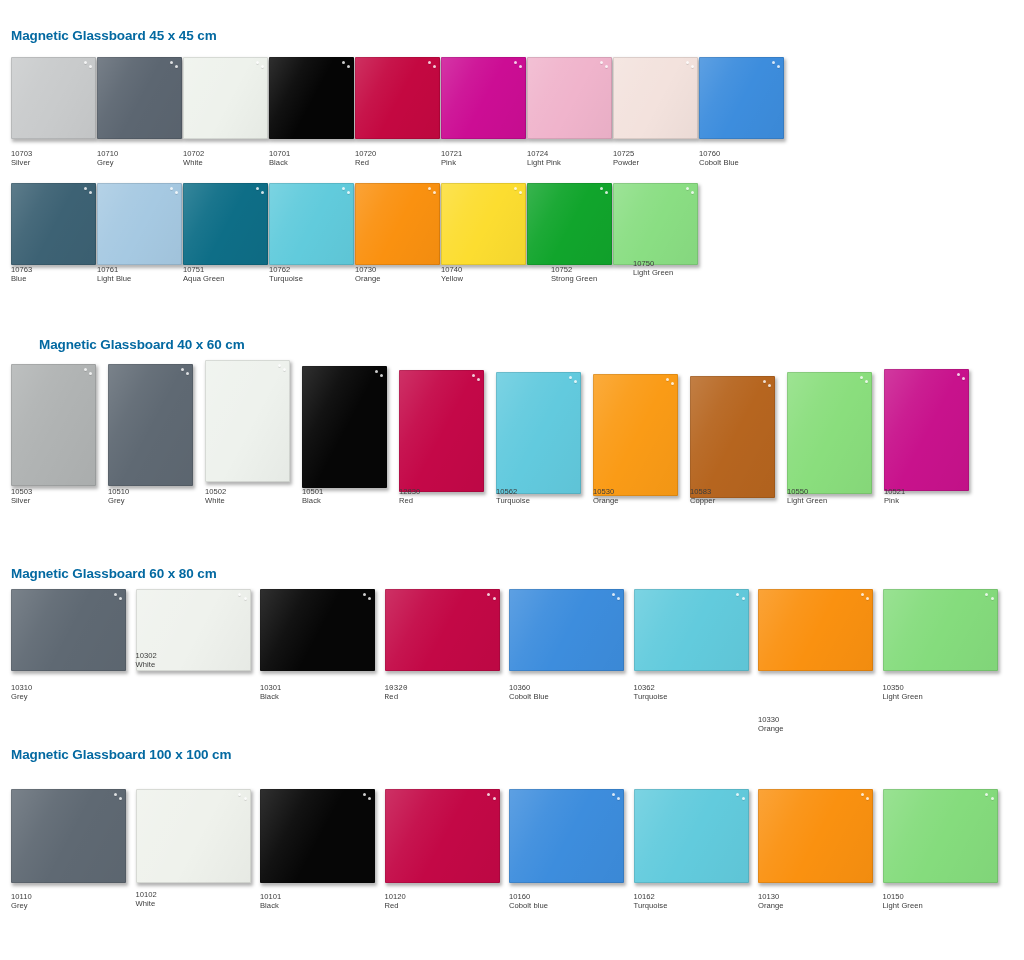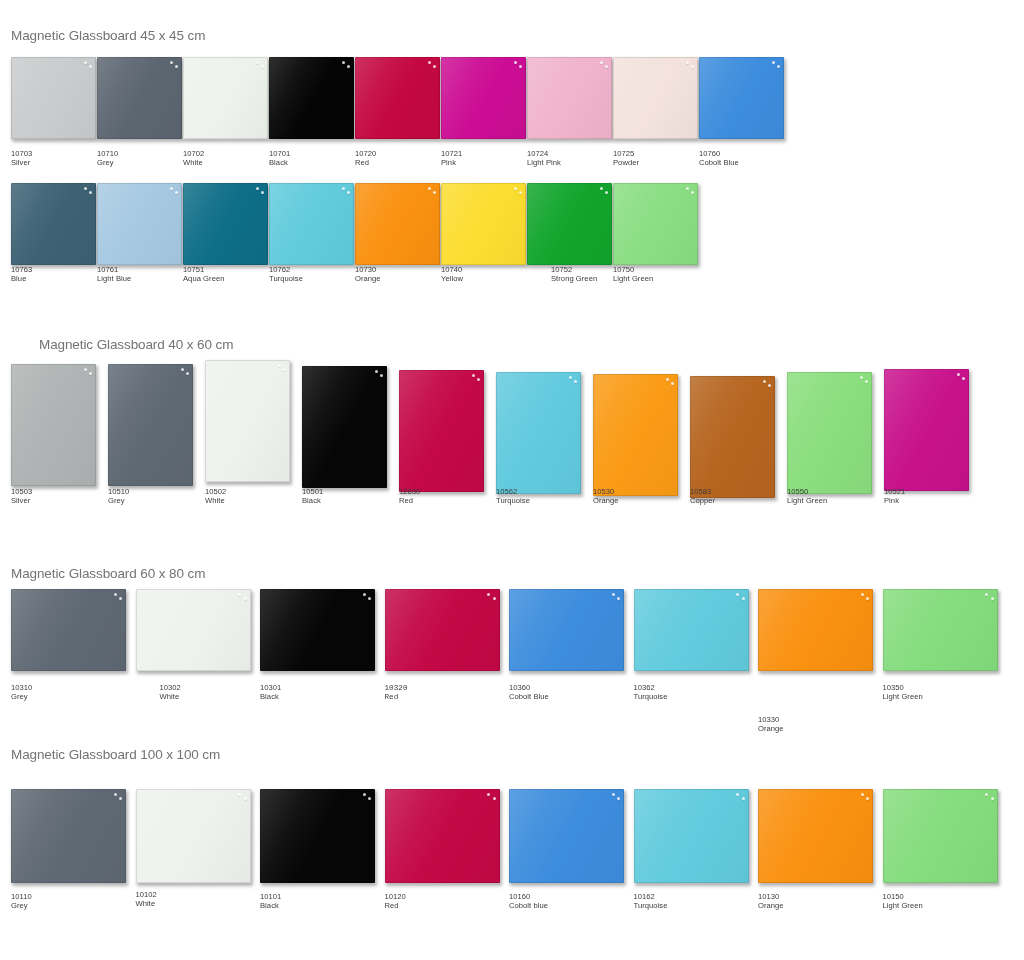--- a/index.html
+++ b/index.html
@@ -15,23 +15,23 @@
     width: 1024px; height: 960px;
     background: #ffffff;
   }
 
   .section { position: absolute; left: 0; width: 1024px; }
 
   .section-title {
     position: absolute;
     left: 11px;
     font-size: 13.5px;
-    font-weight: 400;
+    font-weight: 700;
     letter-spacing: -0.1px;
-    color: #737373;
+    color: #0369a1;
     white-space: nowrap;
     font-stretch: condensed;
   }
 
   .row { position: absolute; left: 0; width: 1024px; }
 
   .swatch-cell {
     position: absolute;
     top: 0;
   }
@@ -325,21 +325,21 @@
         </div>
         <div class="swatch-cell" style="left: 613px; top: 0px;">
           <div class="board" style="top: 183px; width: 85px; height: 82px; background: rgb(138, 222, 131);">
             <div class="sheen"></div>
             <div class="edge"></div>
             <div class="magnets">
               <i class="m1"></i>
               <i class="m2"></i>
             </div>
           </div>
-          <div class="label" style="top: 266px;">
+          <div class="label" style="top: 260px; margin-left: 20px;">
             <span class="code">10750</span>
             <span class="name">Light Green</span>
           </div>
         </div>
       </div>
     </div>
     <div class="section">
       <div class="section-title" style="top: 337px; margin-left: 28px;">Magnetic Glassboard 40 x 60 cm</div>
       <div class="row" style="top: 0px;">
         <div class="swatch-cell" style="left: 11px; top: 0px;">
@@ -503,21 +503,21 @@
         </div>
         <div class="swatch-cell" style="left: 135.5px; top: 0px;">
           <div class="board" style="top: 589px; width: 115px; height: 82px; background: rgb(239, 242, 237);">
             <div class="sheen"></div>
             <div class="edge"></div>
             <div class="magnets">
               <i class="m1"></i>
               <i class="m2"></i>
             </div>
           </div>
-          <div class="label" style="top: 684px; margin-left: 24px;">
+          <div class="label" style="top: 652px;">
             <span class="code">10302</span>
             <span class="name">White</span>
           </div>
         </div>
         <div class="swatch-cell" style="left: 260px; top: 0px;">
           <div class="board" style="top: 589px; width: 115px; height: 82px; background: rgb(6, 6, 6);">
             <div class="sheen"></div>
             <div class="edge"></div>
             <div class="magnets">
               <i class="m1"></i>

